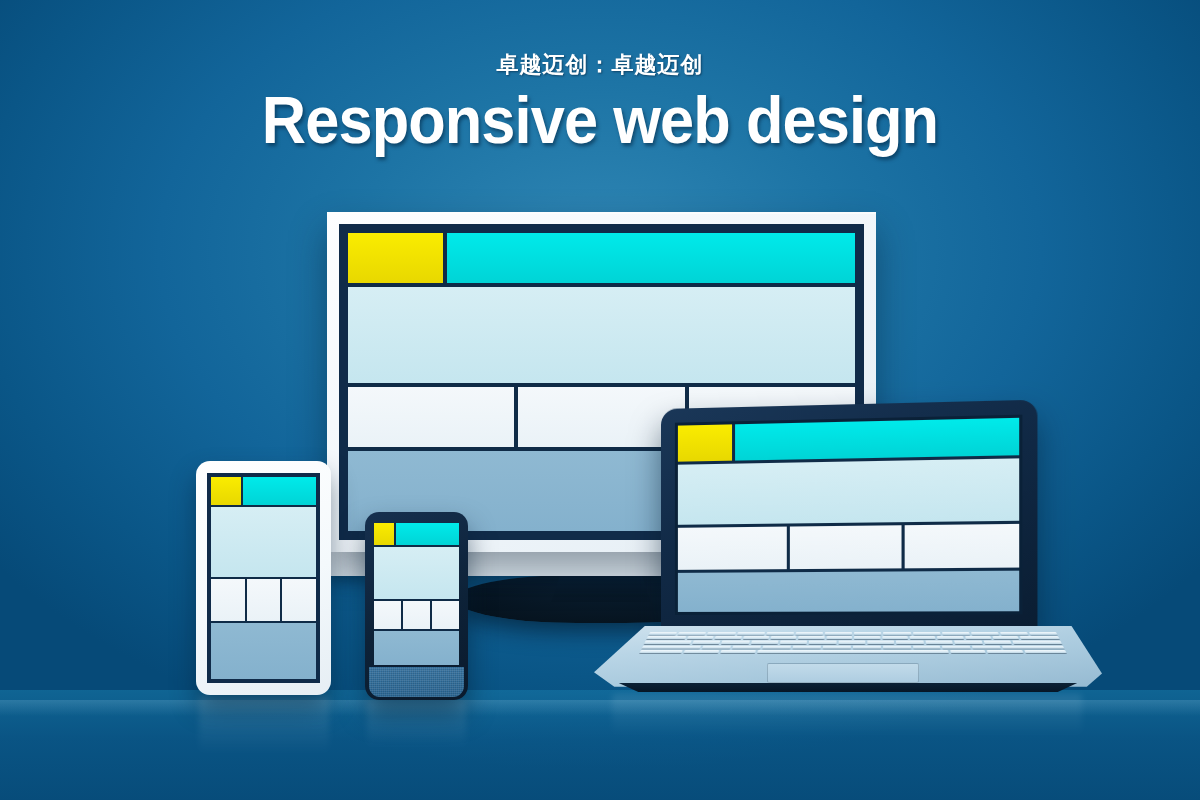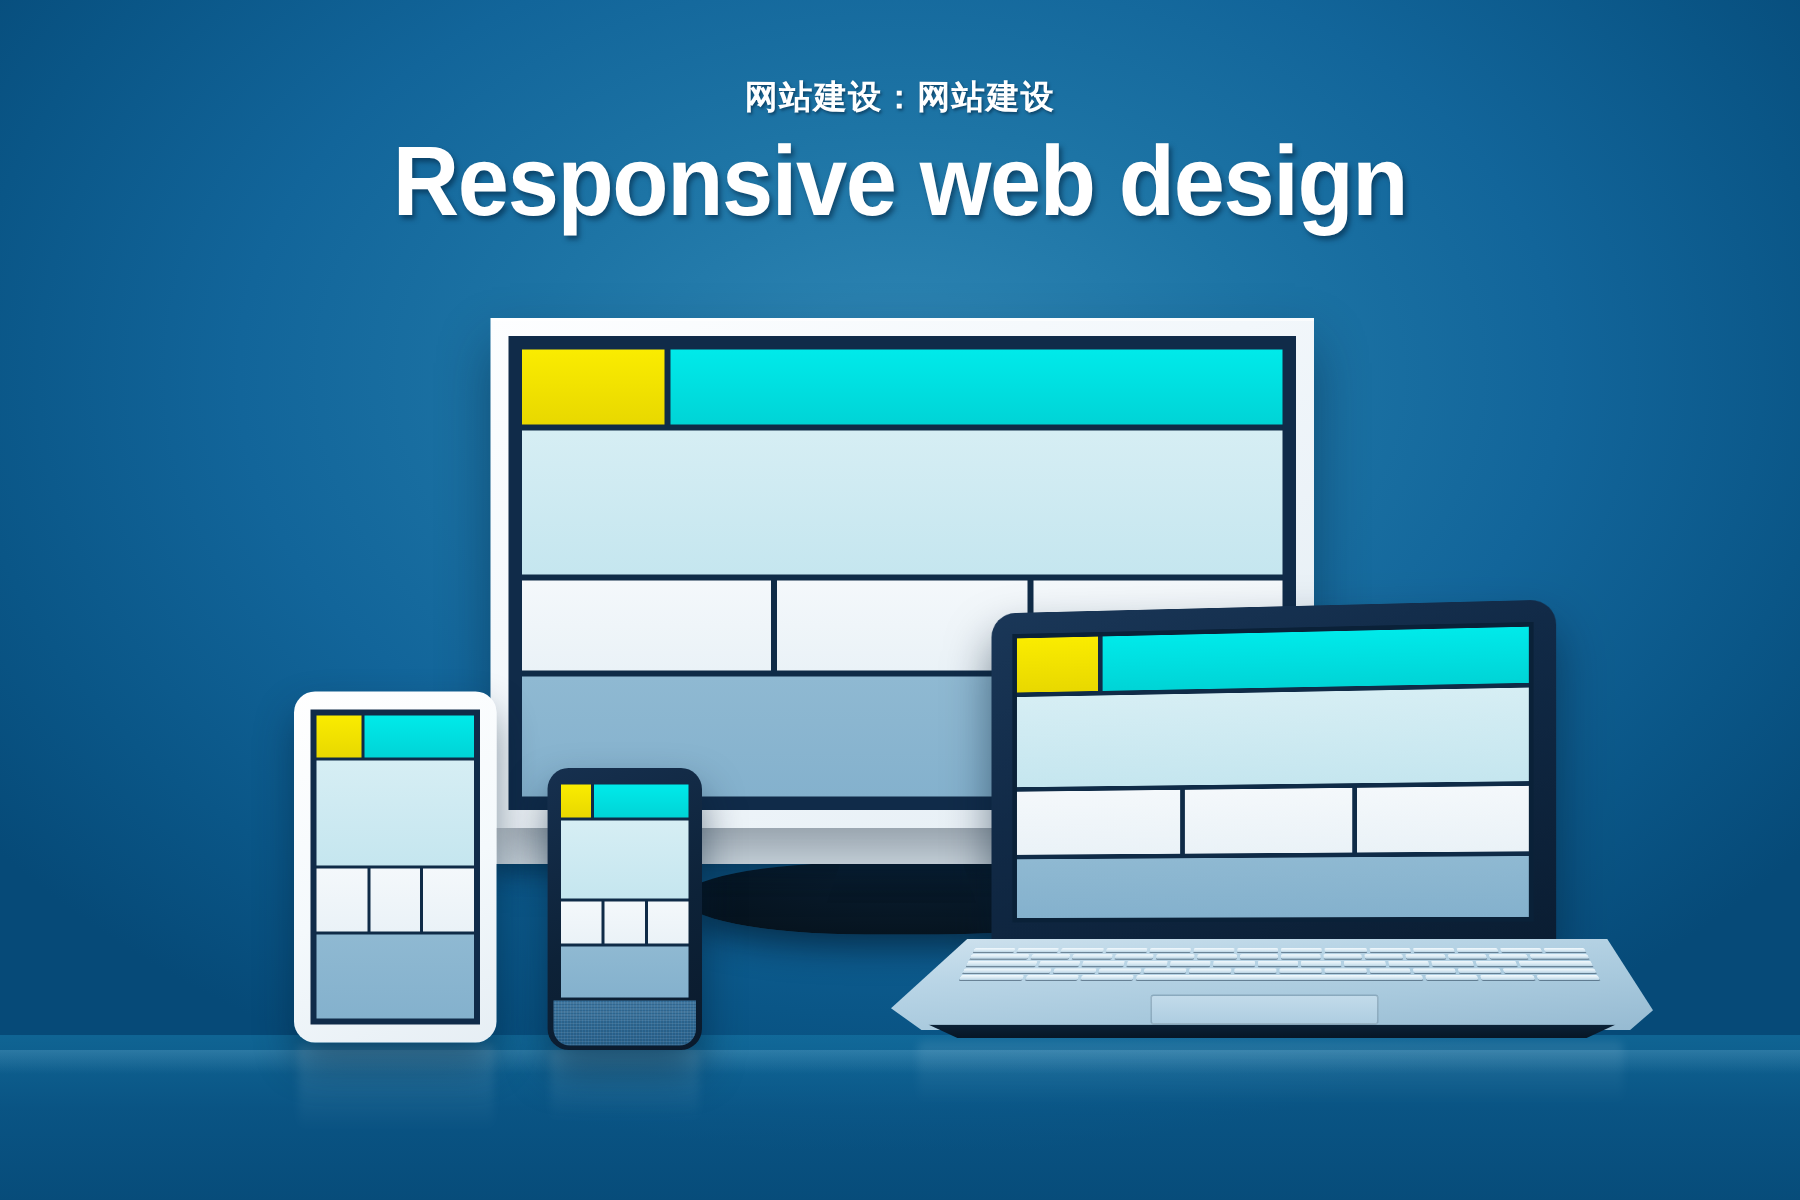--- a/index.html
+++ b/index.html
@@ -239,21 +239,21 @@
 
 <div id="stage">
 
   <div id="surface"></div>
   <div id="surface-sheen"></div>
   <div class="refl" style="left:199px; top:696px; width:130px; height:58px;"></div>
   <div class="refl" style="left:367px; top:700px; width:99px; height:48px;"></div>
   <div class="refl" style="left:612px; top:694px; width:470px; height:42px; opacity:.22;"></div>
 
   <div id="headline">
-    <div id="subtitle-cn">网站建设：网站建设</div>
+    <div id="subtitle-cn">卓越迈创：卓越迈创</div>
     <div id="title-main">Responsive web design</div>
   </div>
 
   <div id="monitor-base"></div>
   <div id="monitor-neck"></div>
   <div id="monitor-foot-bar"></div>
 
   <div id="monitor">
     <div id="monitor-bezel">
       <div id="monitor-screen">

